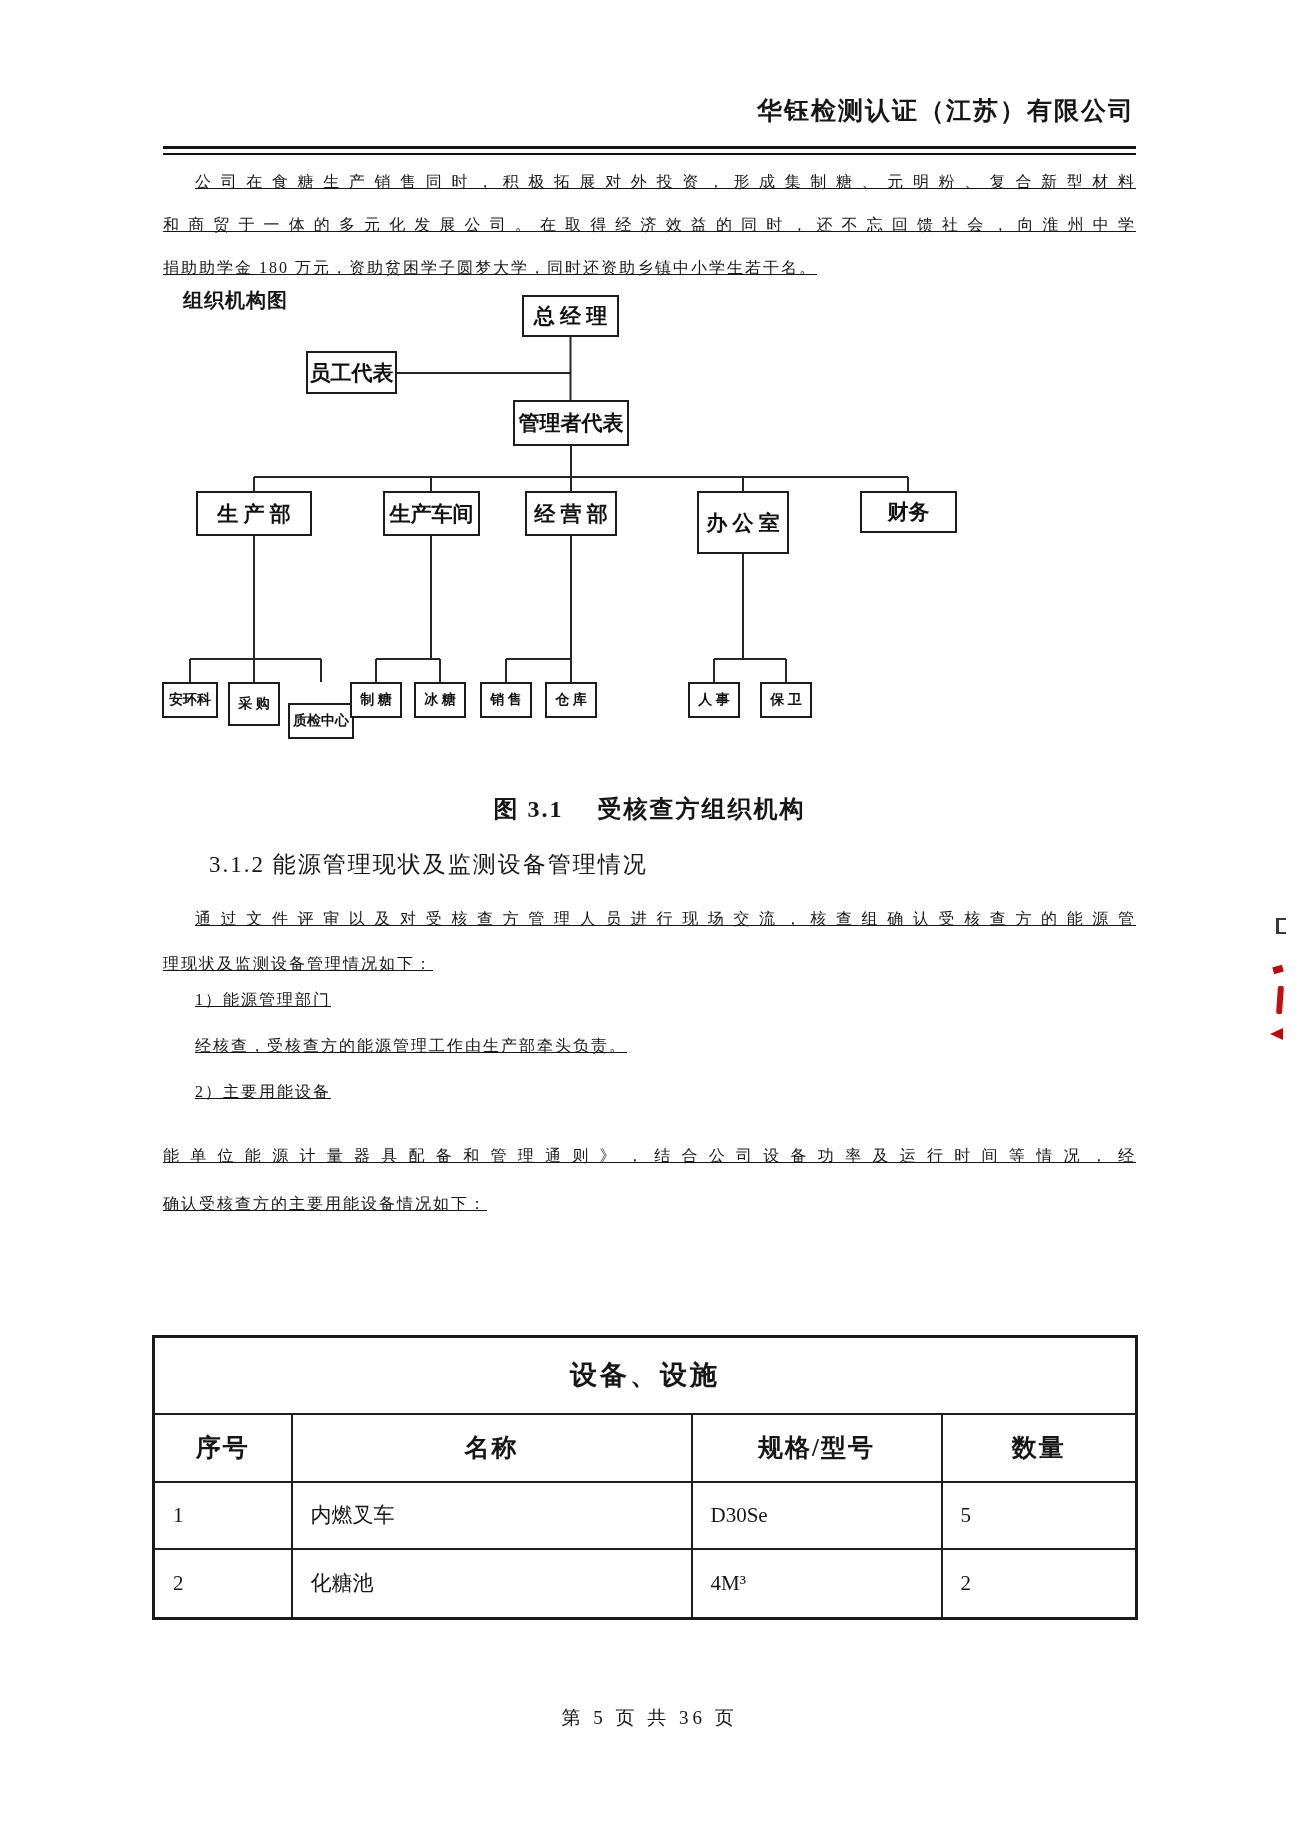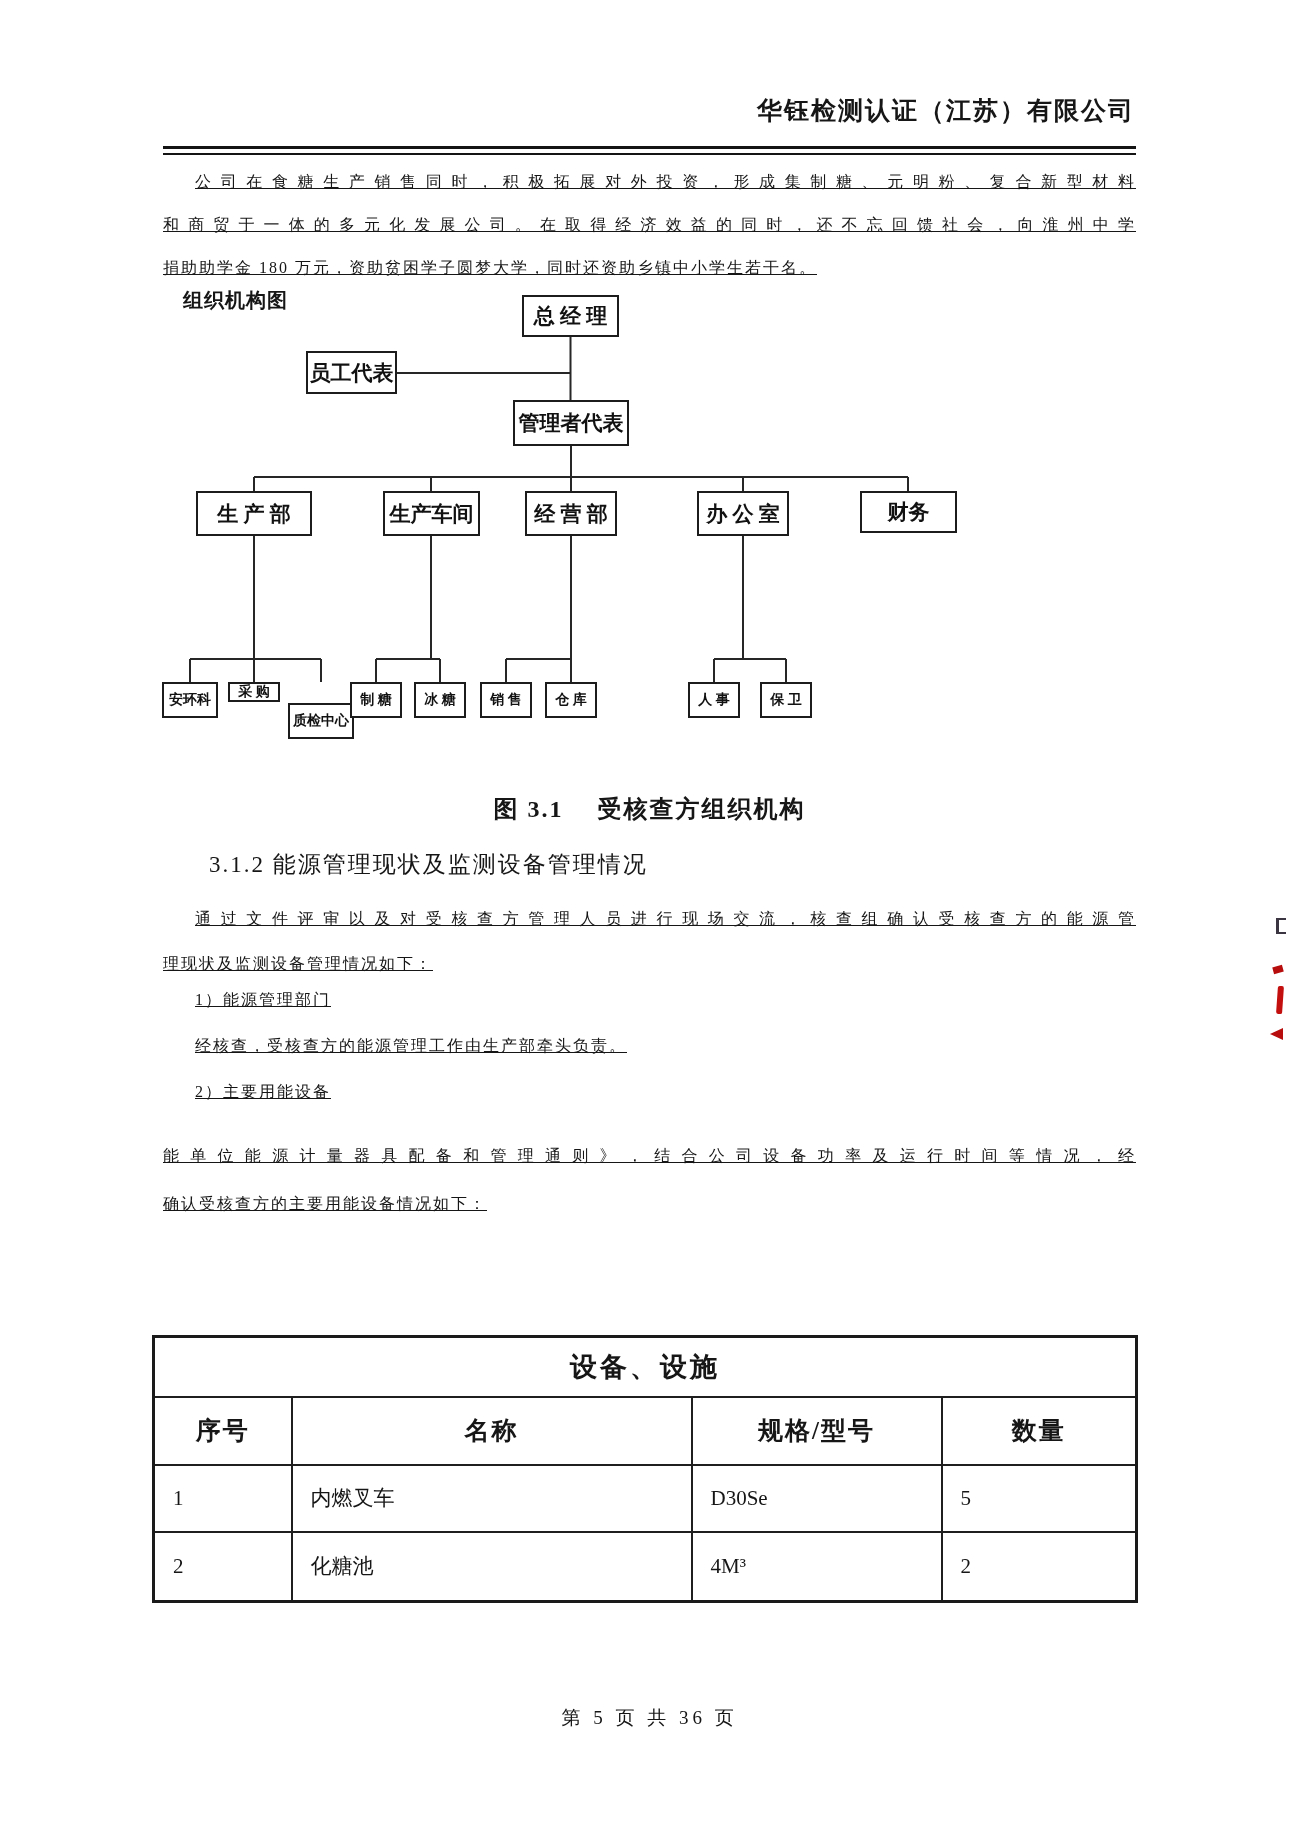--- a/index.html
+++ b/index.html
@@ -33,21 +33,21 @@
   .lv3{font-size:14px;}
   
   .caption{left:163px;top:793px;width:973px;text-align:center;font-size:24px;font-weight:bold;letter-spacing:2px;}
   .caption .gap{display:inline-block;width:34px;}
   .sect{left:163px;top:849px;width:973px;font-size:23px;letter-spacing:2px;text-indent:2em;}
   
   .tbl-title{left:163px;top:1295px;width:973px;text-align:center;font-size:24px;font-weight:bold;letter-spacing:2px;}
   table.t{position:absolute;left:152px;top:1335px;width:983px;border-collapse:collapse;table-layout:fixed;}
   table.t td,table.t th{border:2px solid #1f1f1f;box-sizing:border-box;}
   table.t{border:3px solid #1a1a1a;}
-  .mh{height:60px;text-align:center;font-size:27px;font-weight:bold;letter-spacing:3px;}
+  .mh{height:77px;text-align:center;font-size:27px;font-weight:bold;letter-spacing:3px;}
   .hd{height:68px;text-align:center;font-size:25px;font-weight:bold;letter-spacing:2px;}
   .cell{height:67px;font-size:21px;padding-left:18px;text-align:left;font-weight:normal;}
   
   .footer{left:0;top:1705px;width:1299px;text-align:center;font-size:19px;letter-spacing:4px;}
   
   .mark{position:absolute;}
   .m1{left:1276px;top:918px;width:7px;height:12px;border-left:3px solid #3a3540;border-top:2px solid #3a3540;border-bottom:2px solid #3a3540;}
   .m2{left:1273px;top:966px;width:10px;height:7px;background:#b70d0d;transform:rotate(-15deg);}
   .m3{left:1277px;top:986px;width:6px;height:28px;background:#c40f0f;border-radius:2px;transform:rotate(4deg);}
   .m4{left:1270px;top:1028px;width:0;height:0;border-top:6px solid transparent;border-bottom:6px solid transparent;border-right:13px solid #b70d0d;}
@@ -78,25 +78,25 @@
                M593 249 L593 372 M564 372 L636 372 M564 372 L564 395 M636 372 L636 395" stroke="#262626" stroke-width="2" fill="none"></path>
     </svg>
 
     <div class="ob lv1" style="left:372px;top:8px;width:97px;height:42px;">总 经 理</div>
     <div class="ob lv1" style="left:156px;top:64px;width:91px;height:43px;">员工代表</div>
     <div class="ob lv1" style="left:363px;top:113px;width:116px;height:46px;">管理者代表</div>
 
     <div class="ob lv1" style="left:46px;top:204px;width:116px;height:45px;">生 产 部</div>
     <div class="ob lv1" style="left:233px;top:204px;width:97px;height:45px;">生产车间</div>
     <div class="ob lv1" style="left:375px;top:204px;width:92px;height:45px;">经 营 部</div>
-    <div class="ob lv1" style="left:547px;top:204px;width:92px;height:45px;">办 公 室</div>
+    <div class="ob lv1" style="left:547px;top:204px;width:92px;height:63px;">办 公 室</div>
     <div class="ob lv1" style="left:710px;top:204px;width:97px;height:42px;">财务</div>
 
     <div class="ob lv3" style="left:12px;top:395px;width:56px;height:36px;">安环科</div>
-    <div class="ob lv3" style="left:78px;top:395px;width:52px;height:20px;">采 购</div>
+    <div class="ob lv3" style="left:78px;top:395px;width:52px;height:44px;">采 购</div>
     <div class="ob lv3" style="left:138px;top:416px;width:66px;height:36px;">质检中心</div>
     <div class="ob lv3" style="left:200px;top:395px;width:52px;height:36px;">制 糖</div>
     <div class="ob lv3" style="left:264px;top:395px;width:52px;height:36px;">冰 糖</div>
     <div class="ob lv3" style="left:330px;top:395px;width:52px;height:36px;">销 售</div>
     <div class="ob lv3" style="left:395px;top:395px;width:52px;height:36px;">仓 库</div>
     <div class="ob lv3" style="left:538px;top:395px;width:52px;height:36px;">人 事</div>
     <div class="ob lv3" style="left:610px;top:395px;width:52px;height:36px;">保 卫</div>
   </div>
 
   <div class="abs caption">

